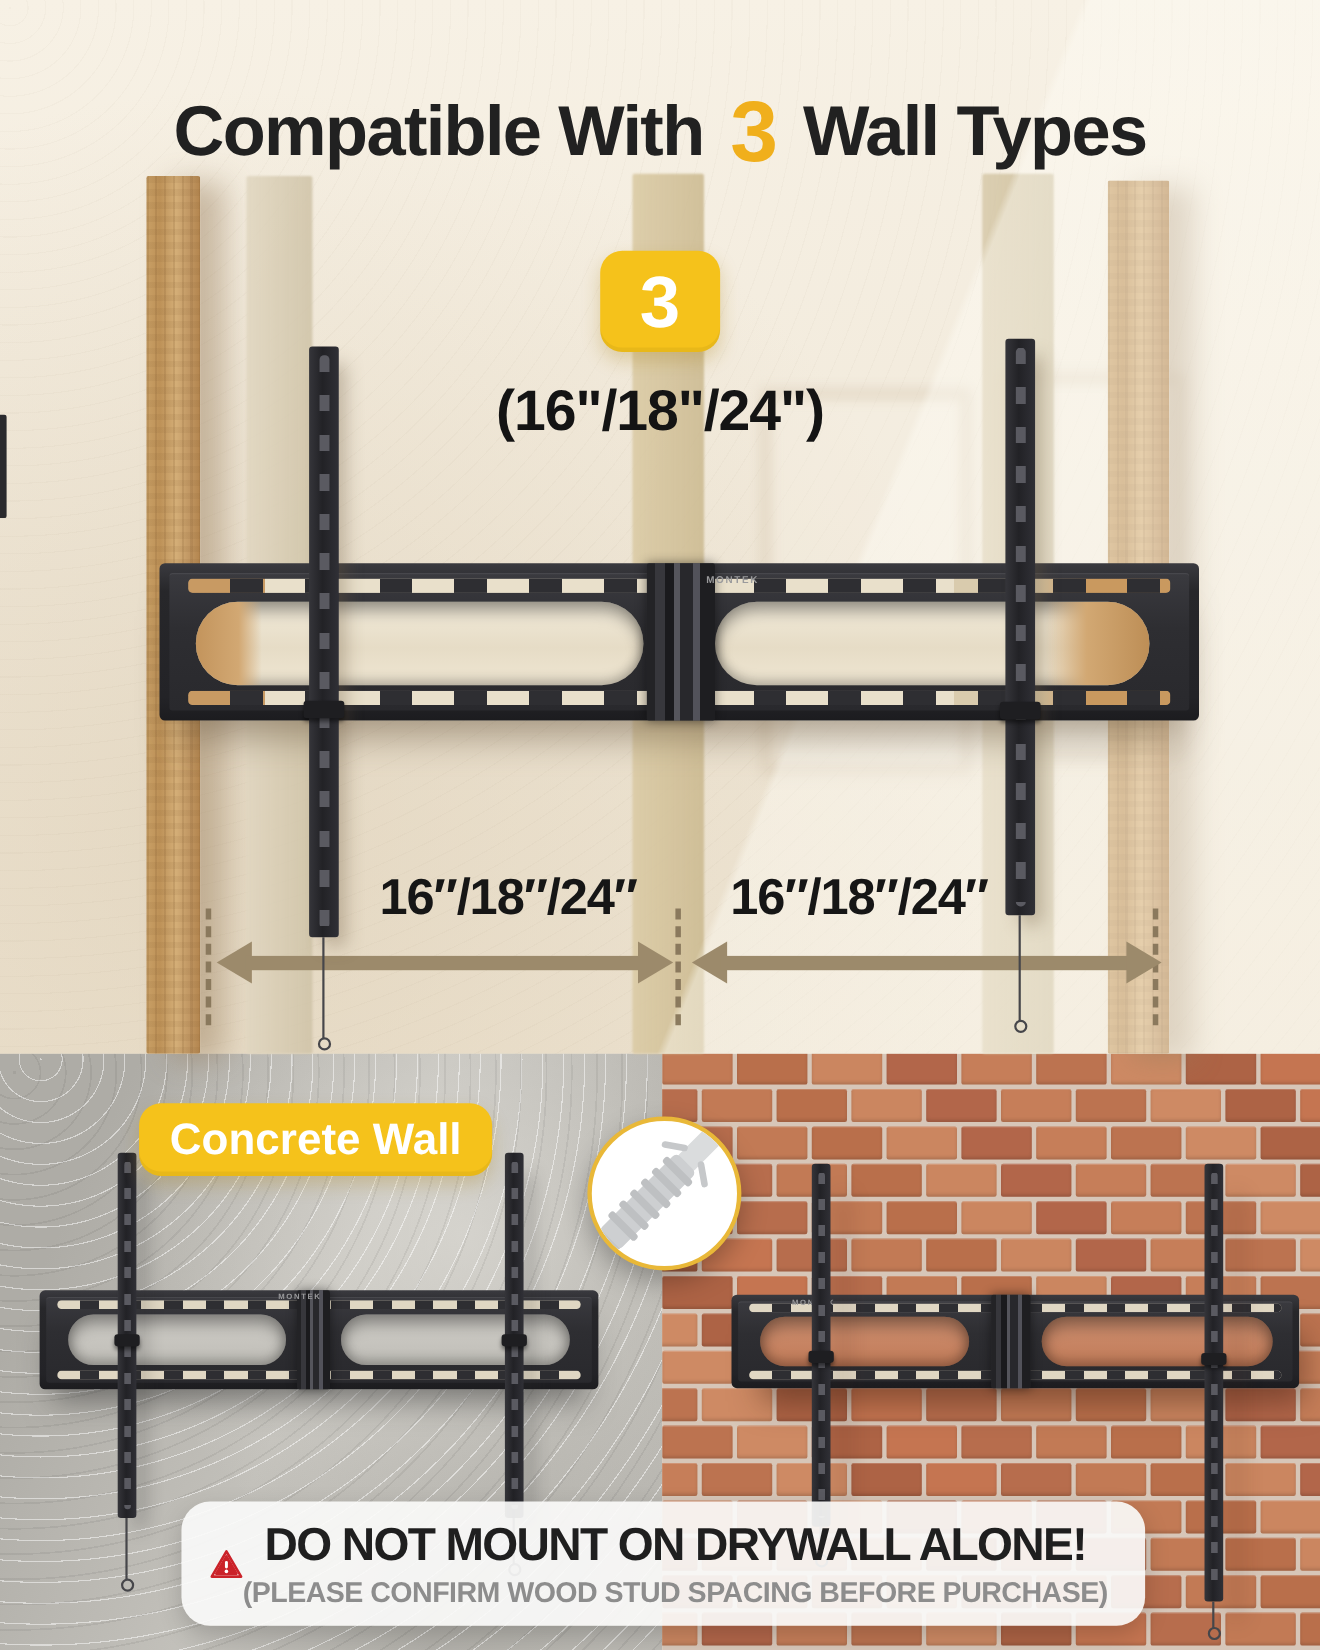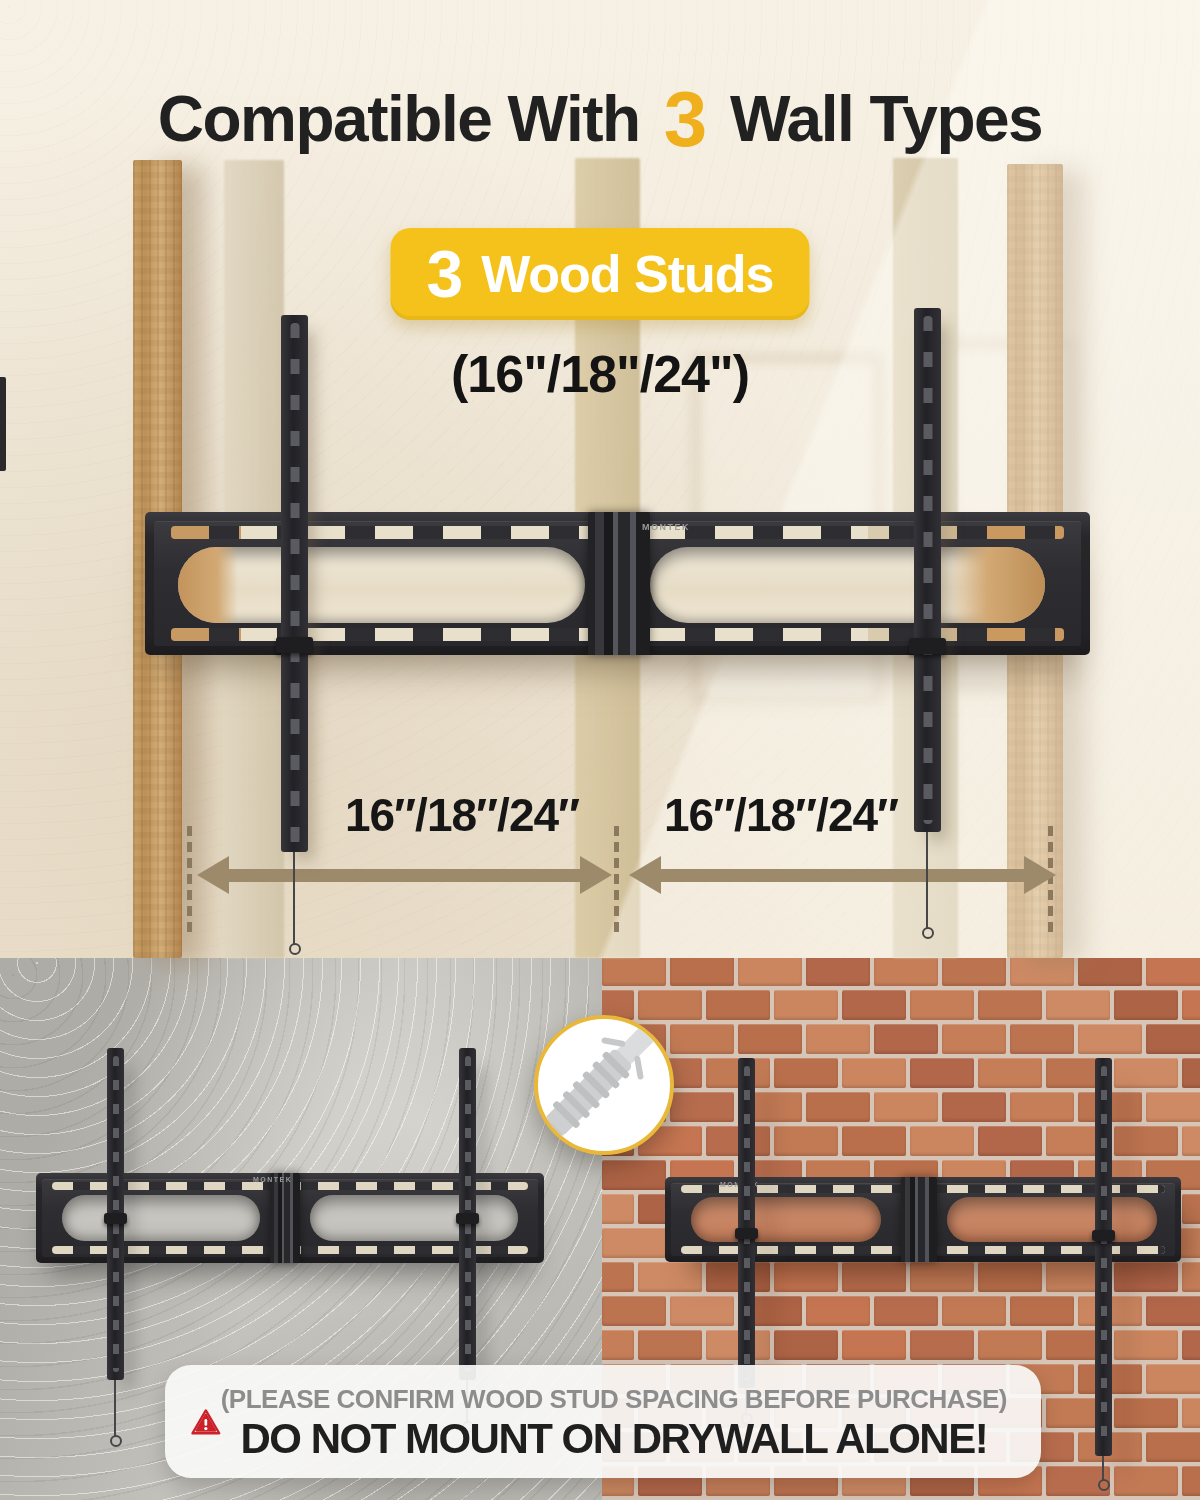--- a/index.html
+++ b/index.html
@@ -136,21 +136,20 @@
     <div class="stud" style="left:1007px;top:164px;width:56px;height:794px;"></div>
 
     <div class="light-diag"></div>
     <div class="abs" style="left:0;top:377px;width:6px;height:94px;background:#2a2a2d;z-index:3;border-radius:0 2px 2px 0;"></div>
   </div>
 
   <h1 id="page-title"><span>Compatible With </span><span class="num" style="color:#f0af1c;">3</span><span> Wall Types</span></h1>
 
   <div id="wood-badge" class="yellow-badge">
     <span class="n">3</span>
-    <span class="t">Wood Studs</span>
   </div>
   <div id="sizes-caption">(16"/18"/24")</div>
 
   <div class="mount" style="left:145px;top:512px;width:945px;height:143px;">
     <div class="plate-face" style="inset:9px;"></div>
     <div class="slot-row" style="left:26px;right:26px;top:14px;">
       <div class="base"></div>
         <div class="cover"></div>
     </div>
     <div class="slot-row" style="left:26px;right:26px;bottom:14px;">
@@ -184,20 +183,23 @@
     <div class="shaft"></div>
     <div class="head-r"></div>
   </div>
   <div class="arrow" style="left:629px;top:856px;width:427px;">
     <div class="head-l"></div>
     <div class="shaft"></div>
     <div class="head-r"></div>
   </div>
 
   <div id="concrete-area"></div>
+  <div id="concrete-badge" class="yellow-badge">
+      <span>Concrete Wall</span>
+    </div>
 
   <div class="mount gray-sh" style="left:36px;top:1173px;width:508px;height:90px;">
     <div class="plate-face" style="inset:6px;"></div>
     <div class="slot-row small" style="left:16px;right:16px;top:9px;">
       <div class="base"></div>
         <div class="cover"></div>
     </div>
     <div class="slot-row small" style="left:16px;right:16px;bottom:9px;">
       <div class="base"></div>
         <div class="cover"></div>
@@ -414,18 +416,18 @@
   </div>
 
   <div id="warning-banner">
     <svg width="92" height="84" viewBox="0 0 100 92">
       <path d="M50 7 L95 84 H5 Z" fill="#ffffff" stroke="#cb2229" stroke-width="8" stroke-linejoin="round"></path>
       <path d="M50 22 L81 75 H19 Z" fill="#cb2229" stroke="#cb2229" stroke-width="8" stroke-linejoin="round"></path>
       <rect x="45.5" y="36" width="9" height="23" rx="4.5" fill="#ffffff"></rect>
       <circle cx="50" cy="68" r="5.5" fill="#ffffff"></circle>
     </svg>
     <div id="warning-texts">
+      <div id="warning-title">DO NOT MOUNT ON DRYWALL ALONE!</div>
       <div id="warning-sub">(PLEASE CONFIRM WOOD STUD SPACING BEFORE PURCHASE)</div>
-      <div id="warning-title">DO NOT MOUNT ON DRYWALL ALONE!</div>
     </div>
   </div>
 
 </div>
 
 </body></html>

